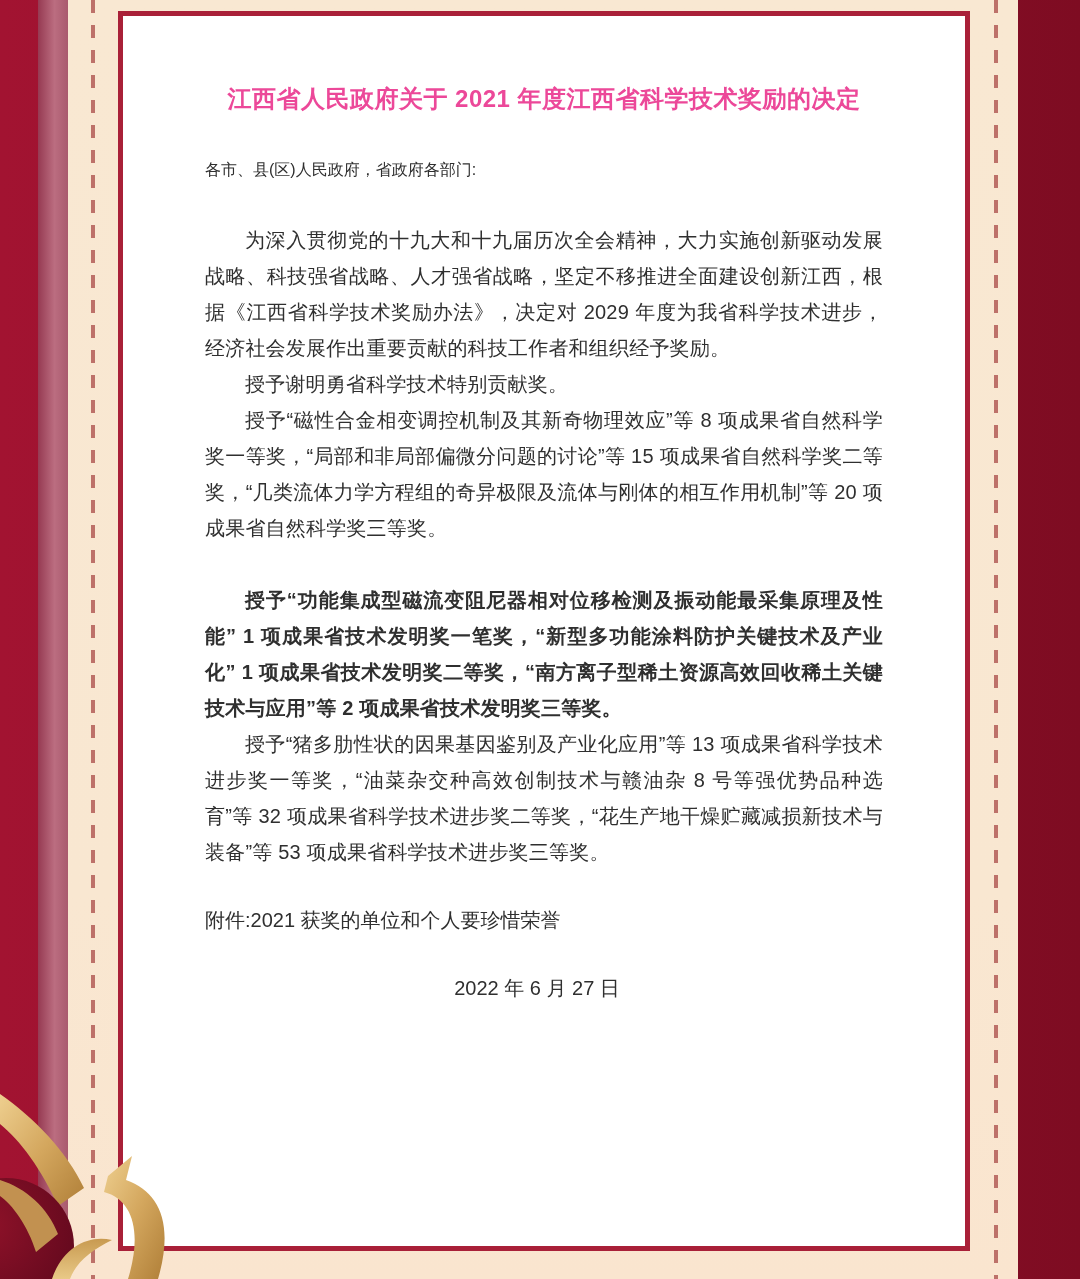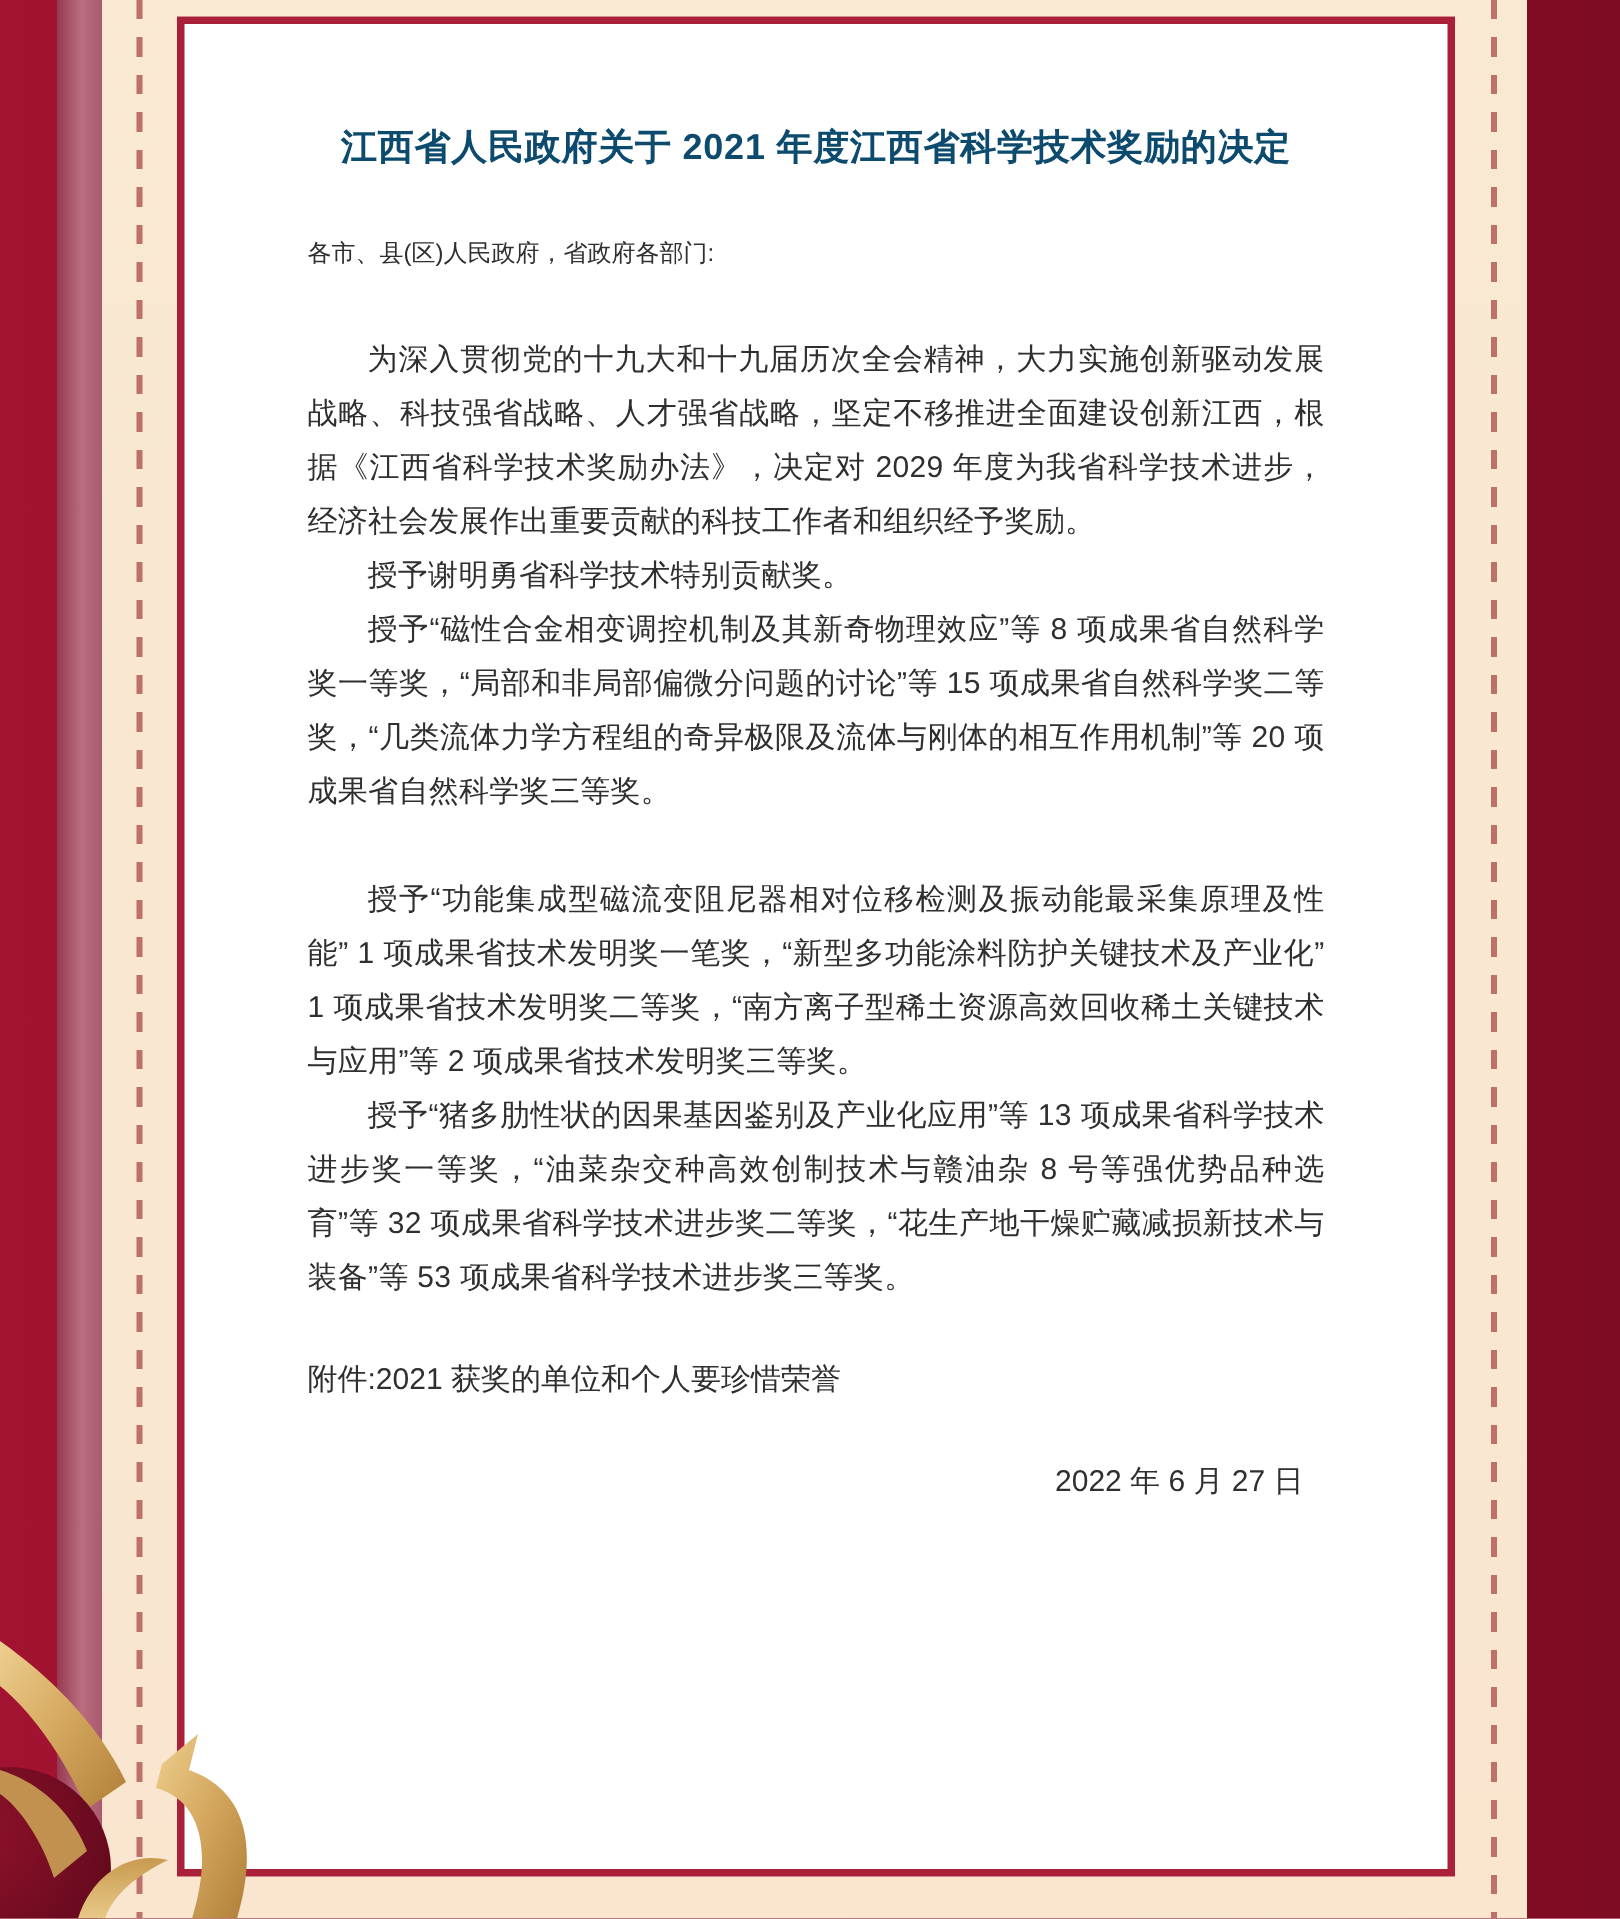--- a/index.html
+++ b/index.html
@@ -48,48 +48,48 @@
     box-sizing: border-box;
     padding: 68px 82px 0 82px;
     color: #2f2f2f;
   }
   .doc-title {
     margin: 0;
     font-size: 24px;
     line-height: 30px;
     font-weight: bold;
     letter-spacing: 0.5px;
-    color: #0c4a6e;
+    color: #ec4899;
     text-align: center;
   }
   .salutation {
     margin: 38px 0 0 0;
     font-size: 16px;
     line-height: 36px;
   }
   .para {
     margin: 0;
     font-size: 20px;
     line-height: 36px;
     text-indent: 2em;
     text-align: justify;
     letter-spacing: 0.2px;
   }
   .para.first   { margin-top: 34px; }
-  .para.gap-top { margin-top: 36px; }
+  .para.gap-top { margin-top: 36px; font-weight: bold; }
   .attachment {
     margin: 32px 0 0 0;
     font-size: 20px;
     line-height: 36px;
   }
   .date-line {
     margin: 32px 0 0 0;
     font-size: 20px;
     line-height: 36px;
-    text-align: right;
+    text-align: center;
     padding-right: 14px;
   }
   
   .ribbon {
     position: absolute;
     left: 0; bottom: 0;
     width: 215px; height: 195px;
     pointer-events: none;
   }
 </style>

